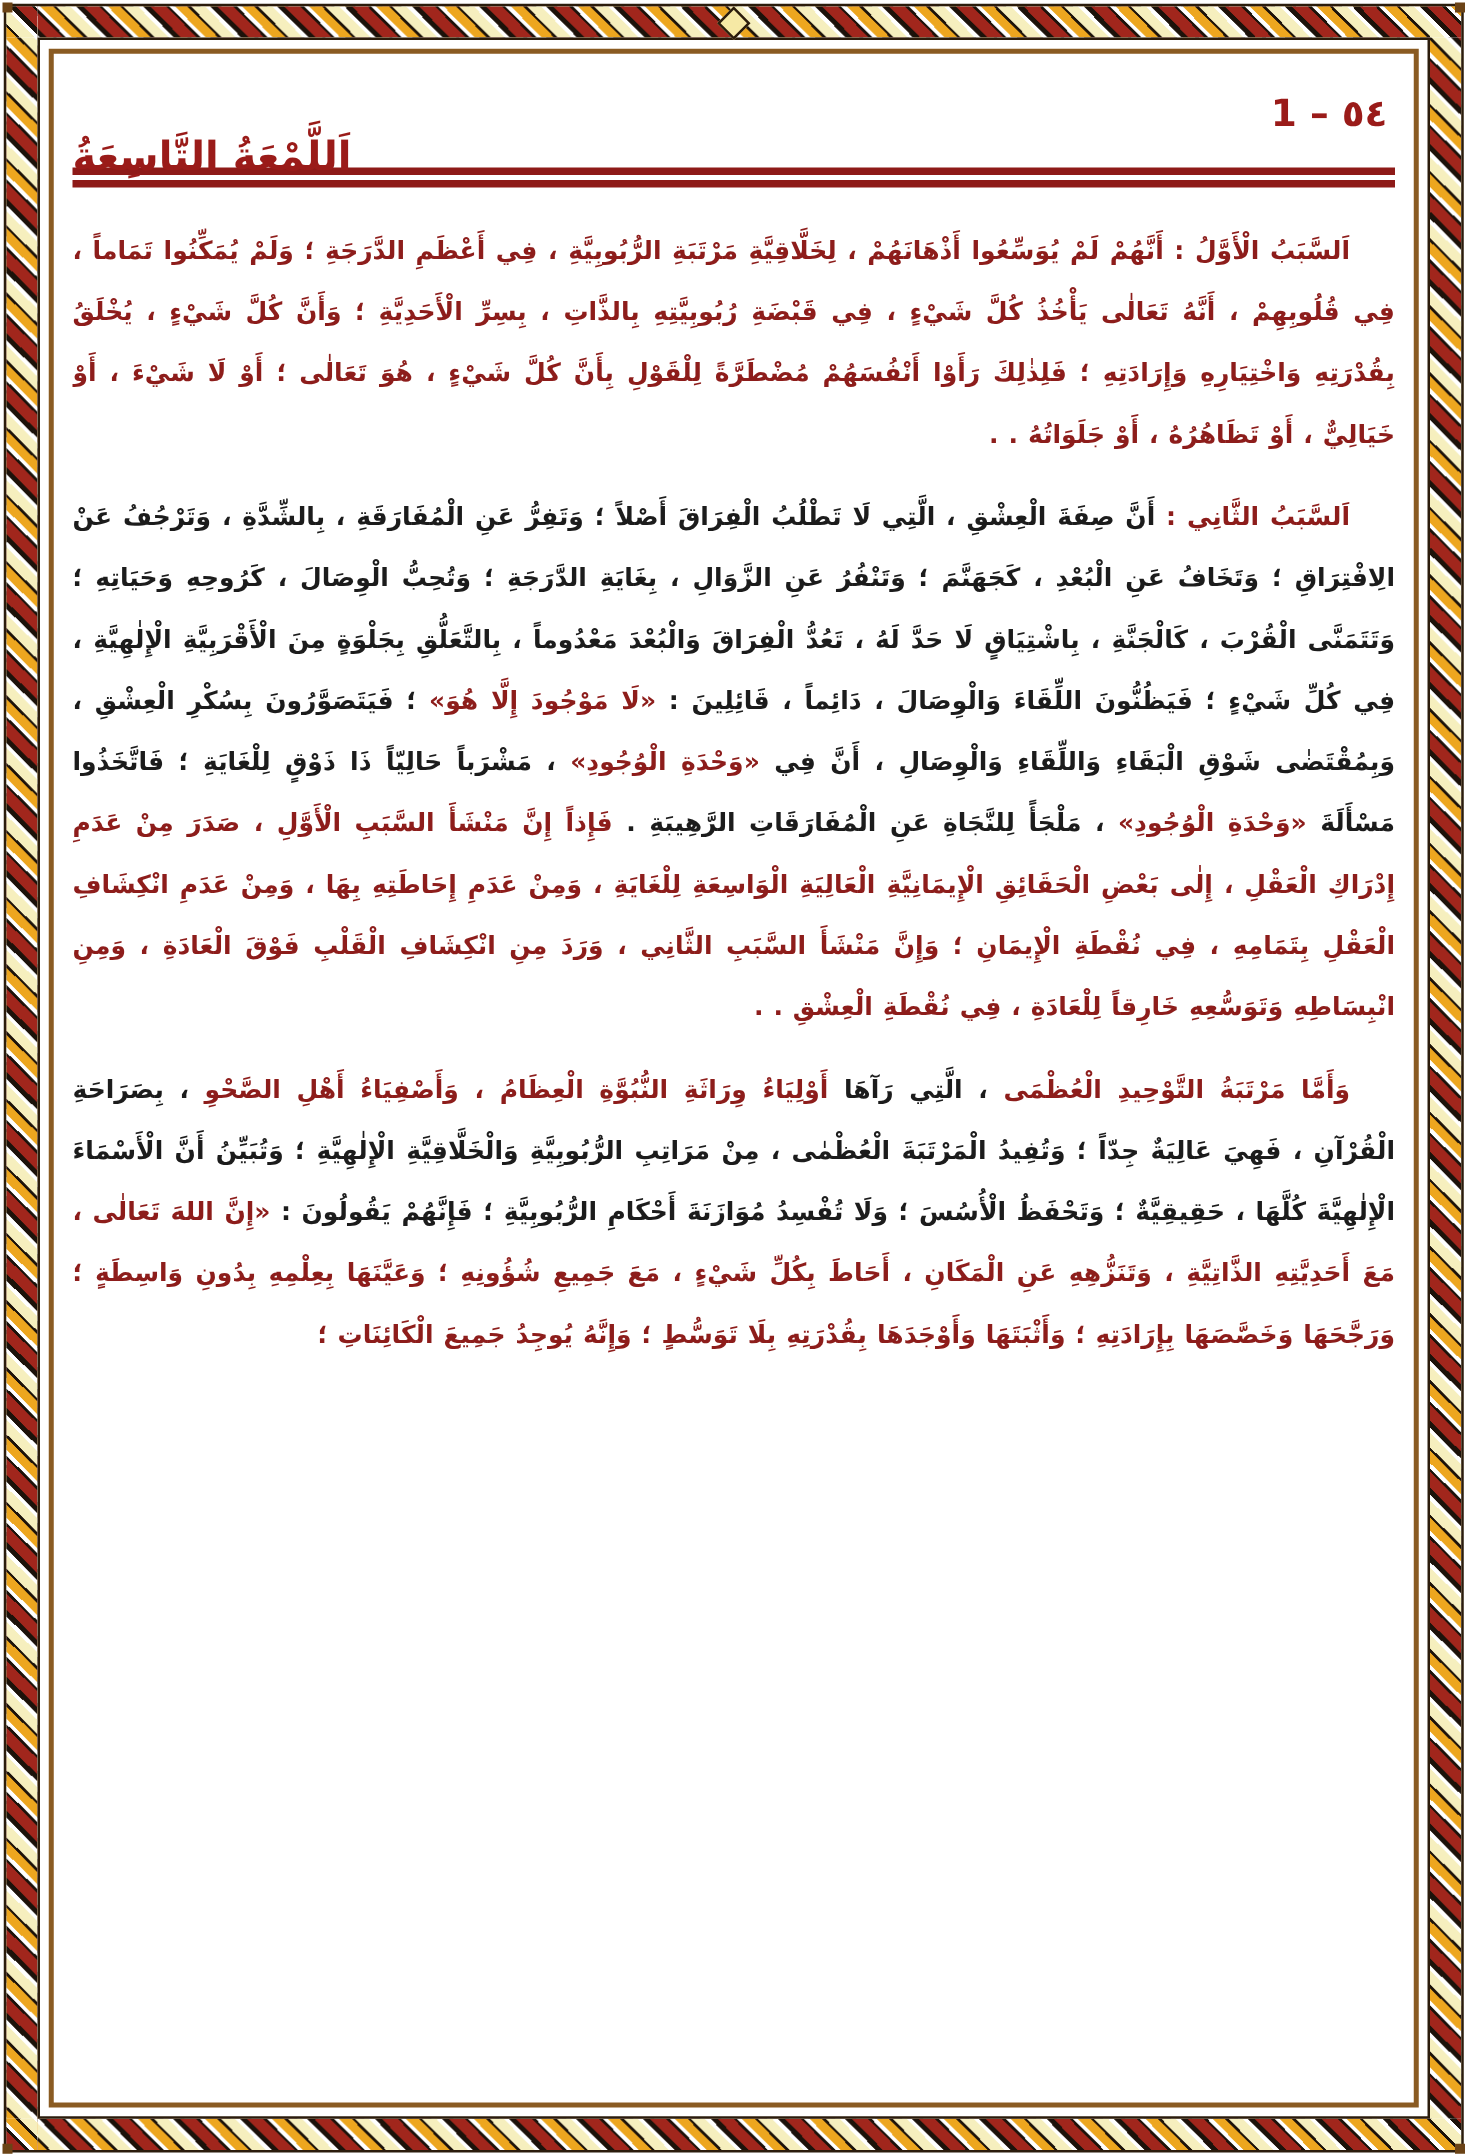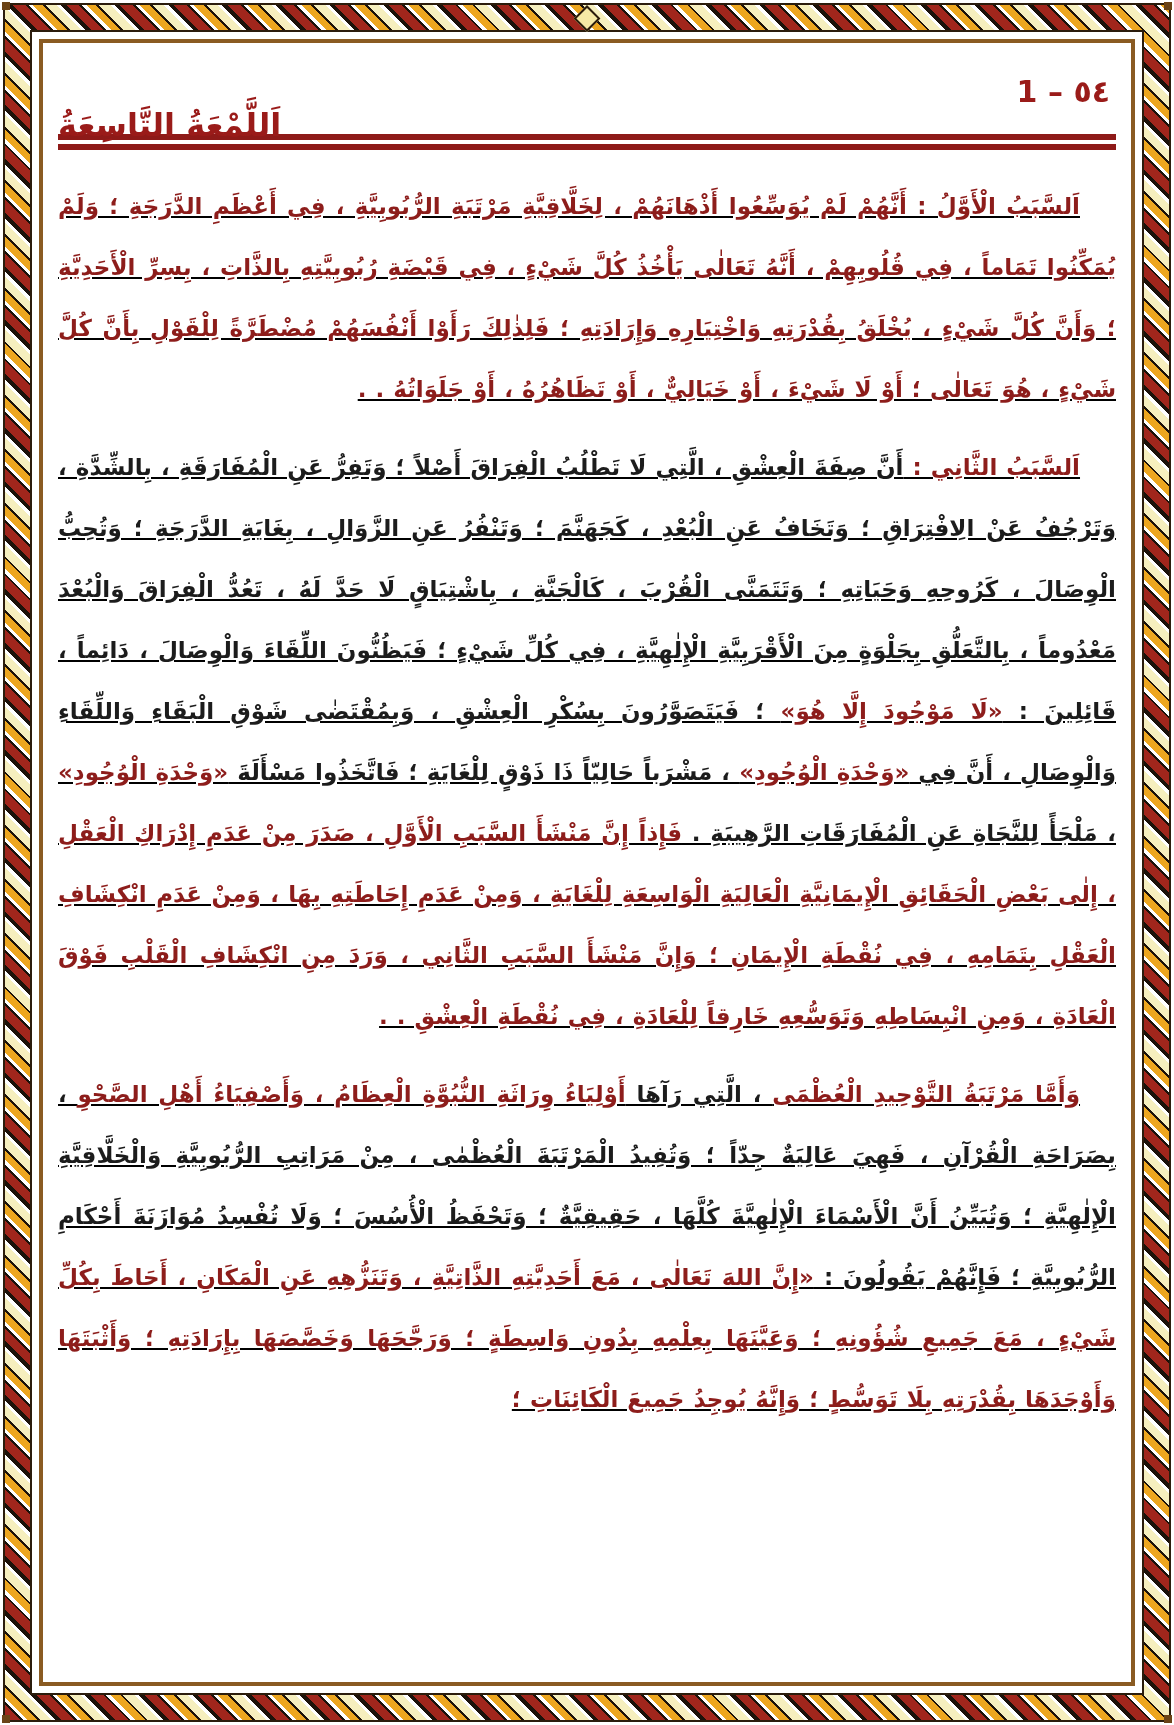--- a/index.html
+++ b/index.html
@@ -52,25 +52,24 @@
   .double-rule {
     margin-top:14px;
     border-top:6px solid var(--rule,#8e1a18);
     border-bottom:6px solid var(--rule,#8e1a18);
     height:4px;
   }
 
   .body {
     margin-top:26px;
     max-height:1420px; overflow:hidden;
-    font-size:23px; font-weight:700;
-    line-height:61px;
+    font-size:20px; font-weight:700;
+    line-height:49px;
     text-align:justify;
     word-spacing:1px;
-    text-decoration:underline;
   }
   .para { margin:0 0 17px 0; text-indent:36px; }
 </style>
 </head>
 <body>
 
 <div class="page" style="--accent: #9a1b19; --rule: #8e1a18;">
 
   <div class="frame-band"></div>
   <div class="band-inner-edge"></div>

